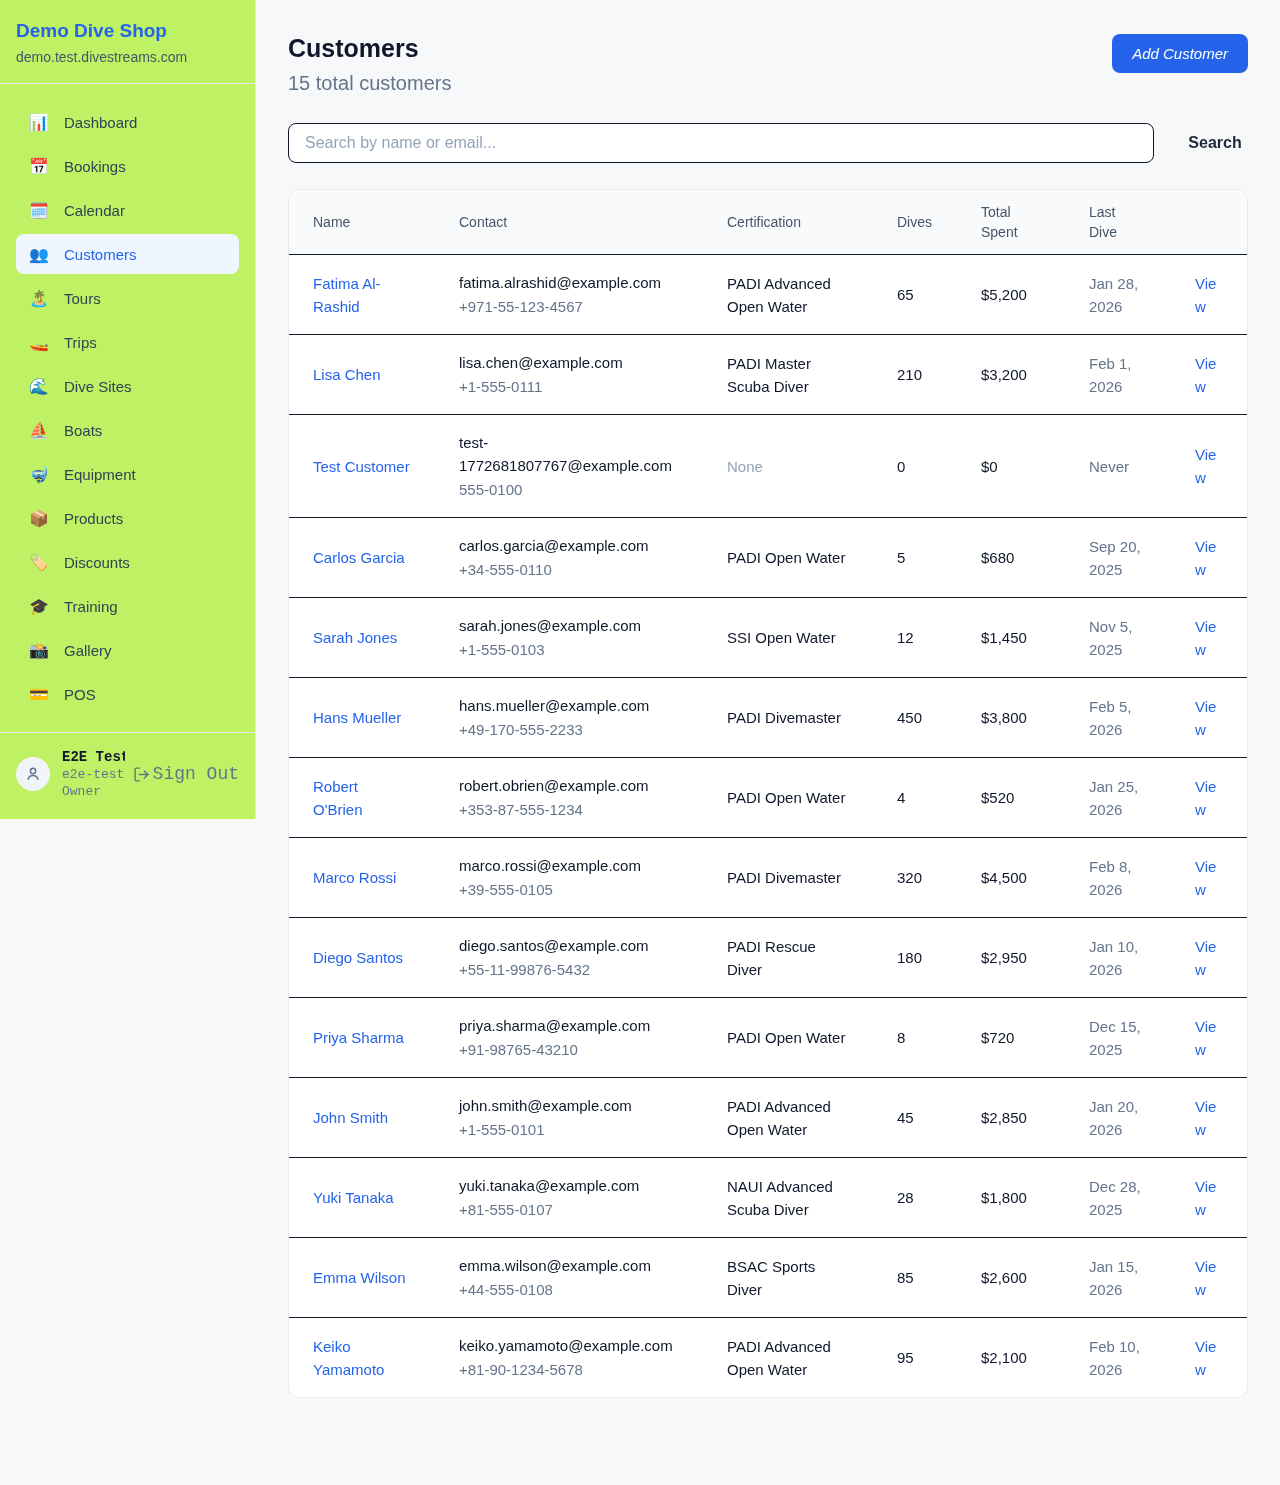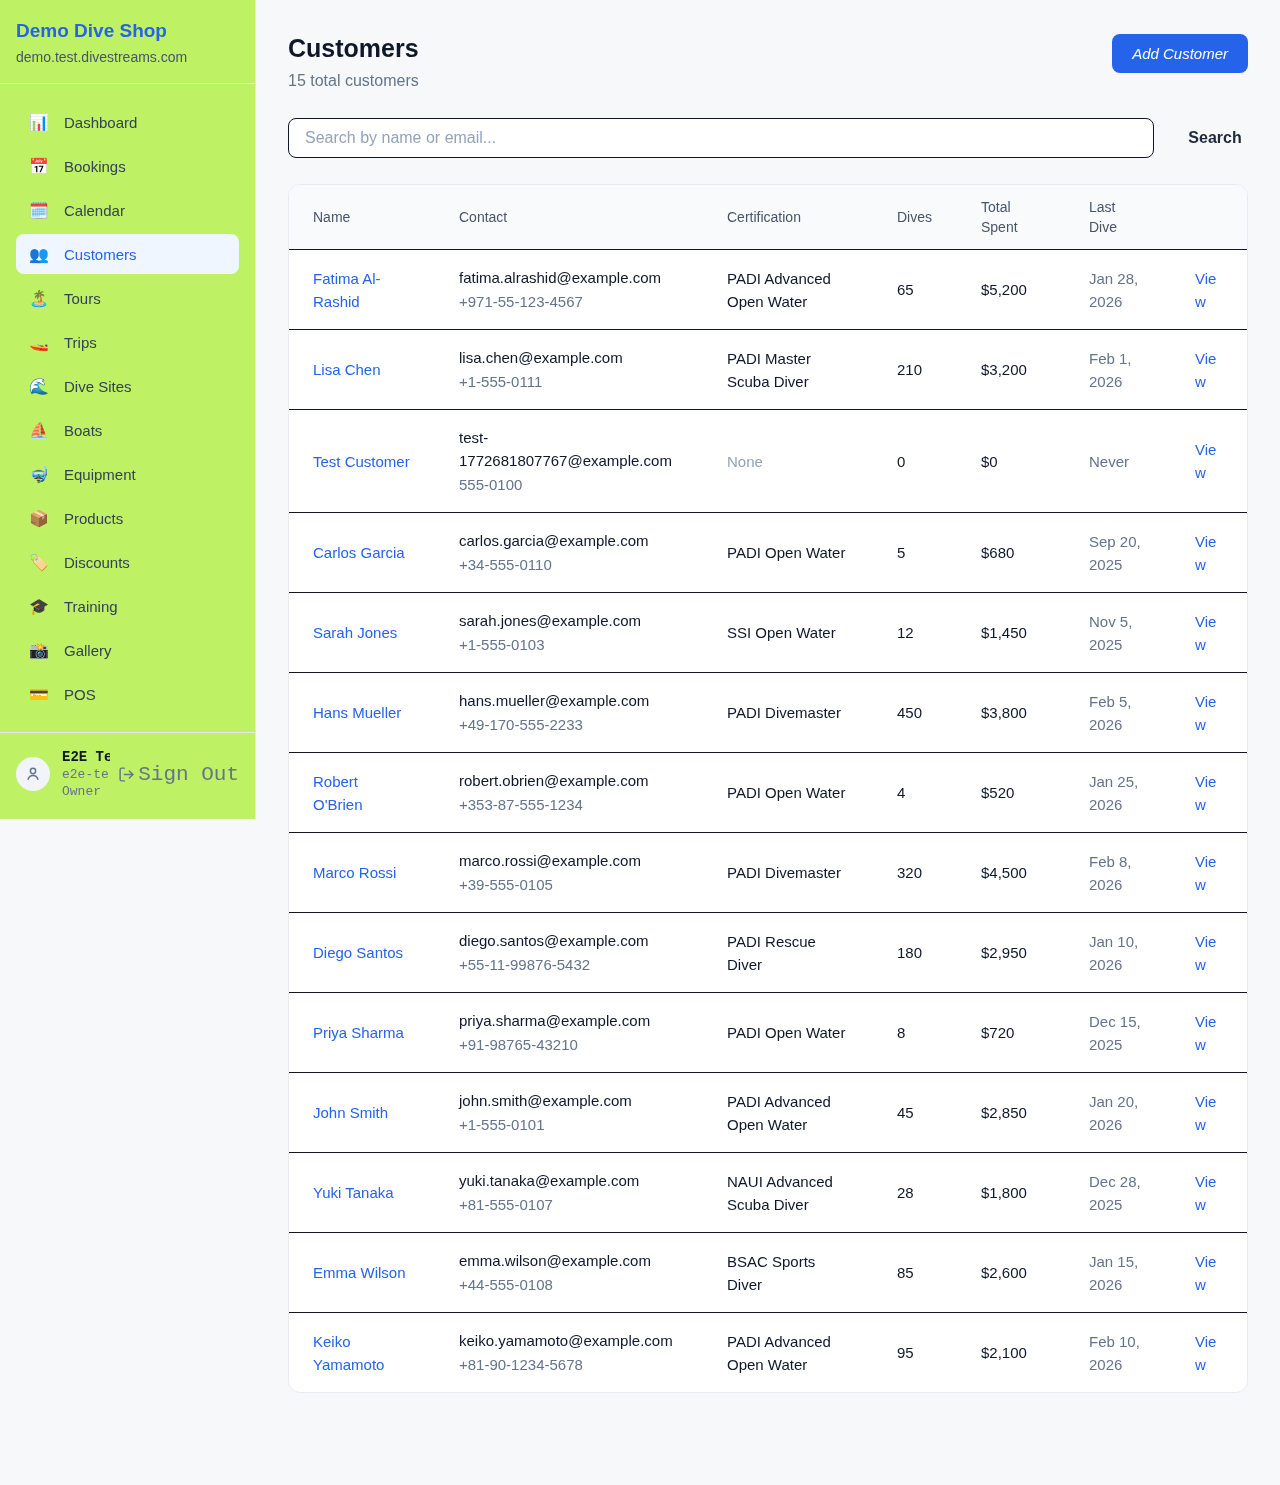--- a/index.html
+++ b/index.html
@@ -41,29 +41,29 @@
     width: 34px; height: 34px; border-radius: 50%;
     background: #f1f5f9; color: #64748b;
     display: flex; align-items: center; justify-content: center;
     flex: 0 0 34px;
   }
   .user-meta { margin-left: 12px; min-width: 0; flex: 1; }
   .user-name { font-size: 14px; font-weight: 700; color: #0f172a; white-space: nowrap; overflow: hidden; }
   .user-email, .user-role { font-size: 13px; color: #64748b; margin-top: 2px; white-space: nowrap; overflow: hidden; }
   .signout {
     display: flex; align-items: center; gap: 3px;
-    color: #64748b; font-size: 21px; background: none; border: none;
+    color: #64748b; font-size: 18px; background: none; border: none;
     cursor: pointer; font-family: inherit; padding: 0; margin-left: 8px;
   }
 
   
   .main { margin-left: 256px; padding: 34px 32px 40px 32px; }
   .page-header { display: flex; justify-content: space-between; align-items: flex-start; }
   .page-title { font-size: 25px; font-weight: 700; color: #0f172a; }
-  .page-subtitle { font-size: 16px; color: #64748b; margin-top: 9px; }
+  .page-subtitle { font-size: 20px; color: #64748b; margin-top: 9px; }
   .btn-primary {
     background: #2563eb; color: #ffffff;
     font-size: 15px; font-weight: 500; font-family: inherit;
     border: none; border-radius: 8px;
     padding: 11px 20px; cursor: pointer; font-style: italic;
   }
   .search-row { display: flex; align-items: center; margin-top: 28px; justify-content: space-between; }
   .search-input {
     flex: 1; height: 40px;
     border: 1px solid #0f172a; border-radius: 8px;

